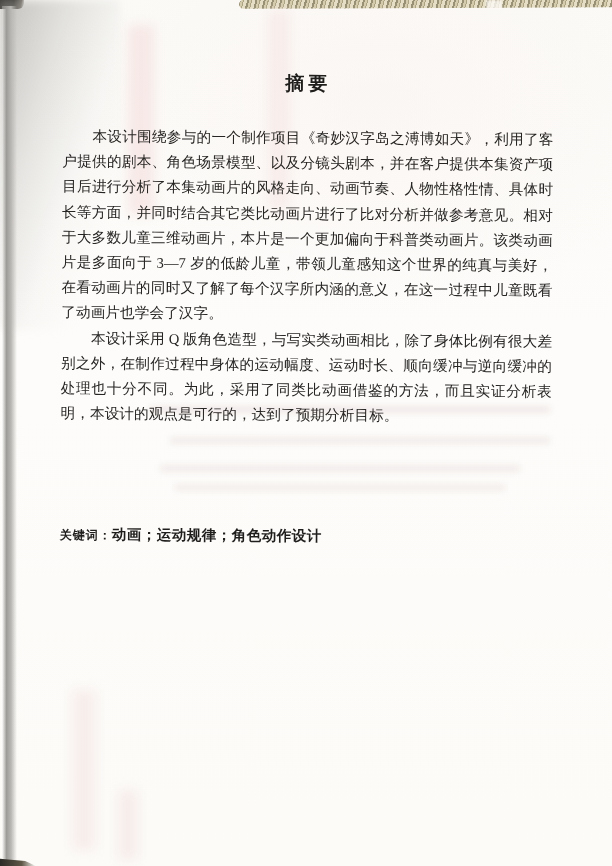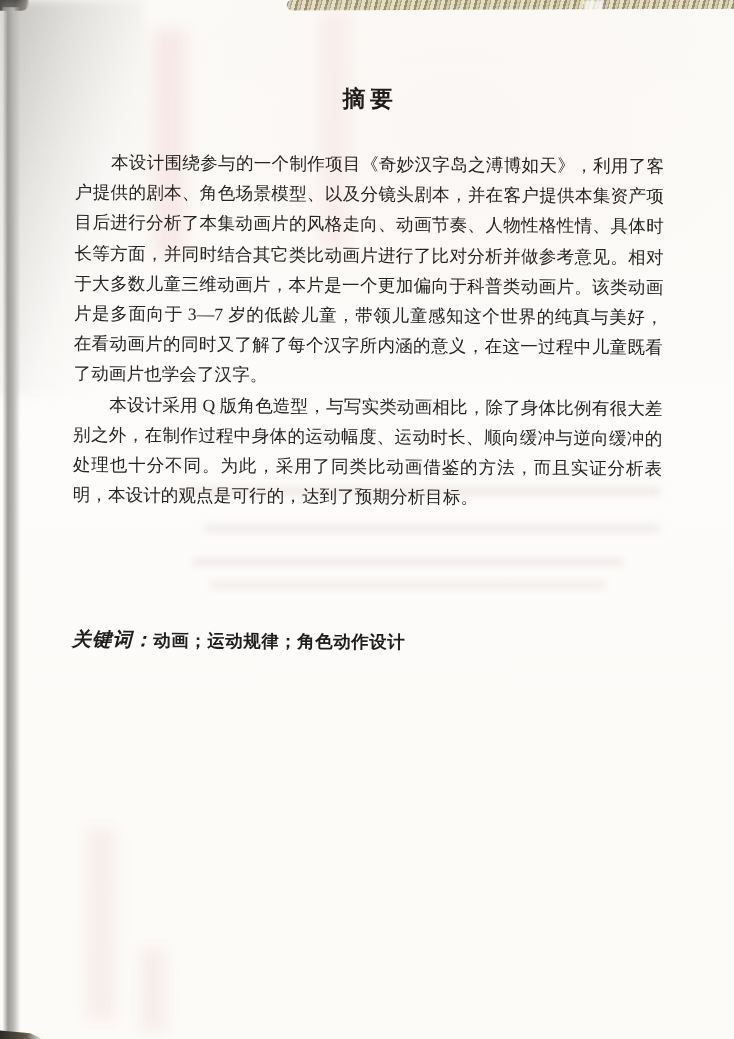--- a/index.html
+++ b/index.html
@@ -81,21 +81,21 @@
     font-size: 14.6px; line-height: 25.2px;
     letter-spacing: .1px; color: #272523;
   }
   .para.first { margin-top: 30px; }
   .keywords-line {
     margin-top: 96px; font-size: 14.5px; line-height: 24px;
     color: #1f1e1c; white-space: nowrap;
   }
   .keywords-label {
     font-family: "Liberation Sans", "DejaVu Sans", sans-serif;
-    font-weight: bold; font-size: 16px; letter-spacing: 1px; font-style: italic;
+    font-weight: bold; font-size: 12px; letter-spacing: 1px;
   }
   .keywords-text {
     font-family: "Liberation Sans", "DejaVu Sans", sans-serif;
     font-weight: bold; font-size: 14.5px; letter-spacing: .5px;
   }
 </style>
 </head>
 <body>
 
 <div class="binding-texture"></div>

